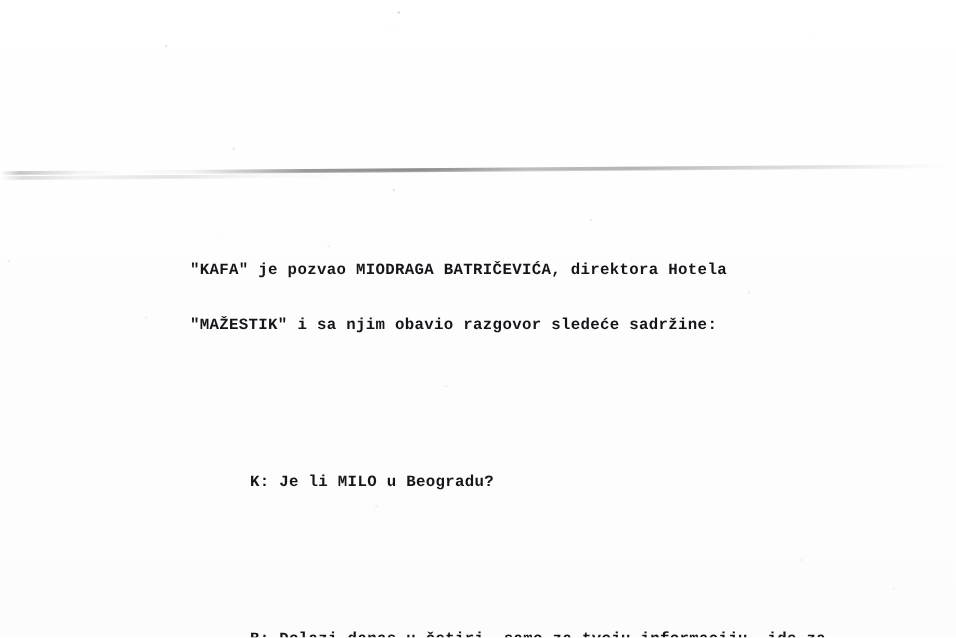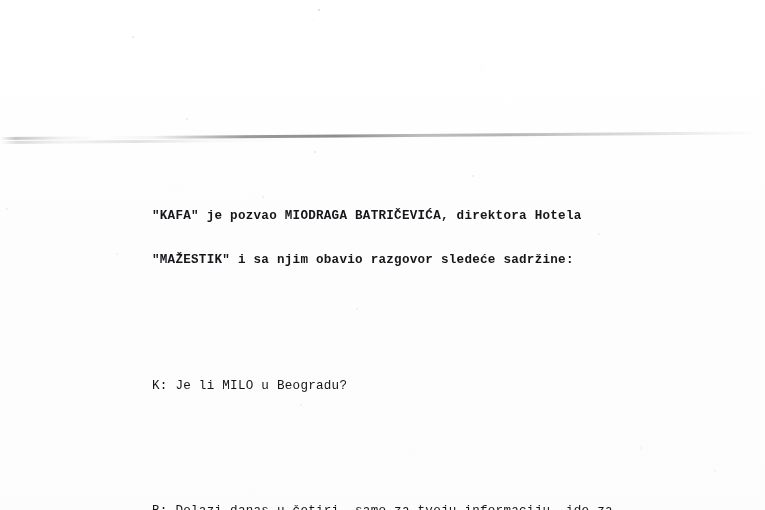--- a/index.html
+++ b/index.html
@@ -99,21 +99,21 @@
   }
   .para {
     margin: 0 0 9px 0;
   }
   .line {
     display: block;
     white-space: pre;
   }
   
   .para.heavy .line { font-weight: 700; }
-  .para.normal .line { font-weight: 400; }
+  .para.normal .line { font-weight: 700; margin-left: 48px; }
 
   
   .cut-line {
     position: absolute;
     left: 152px;
     top: 502px;
     width: 613px;
     height: 8px;
     overflow: hidden;
     color: #16161a;

